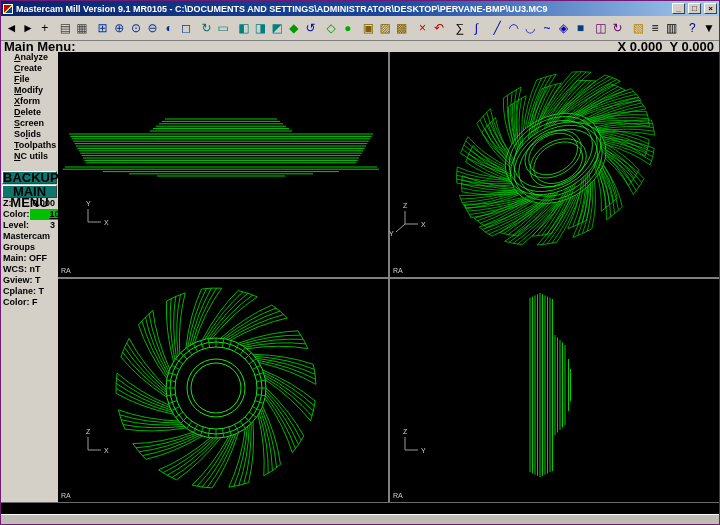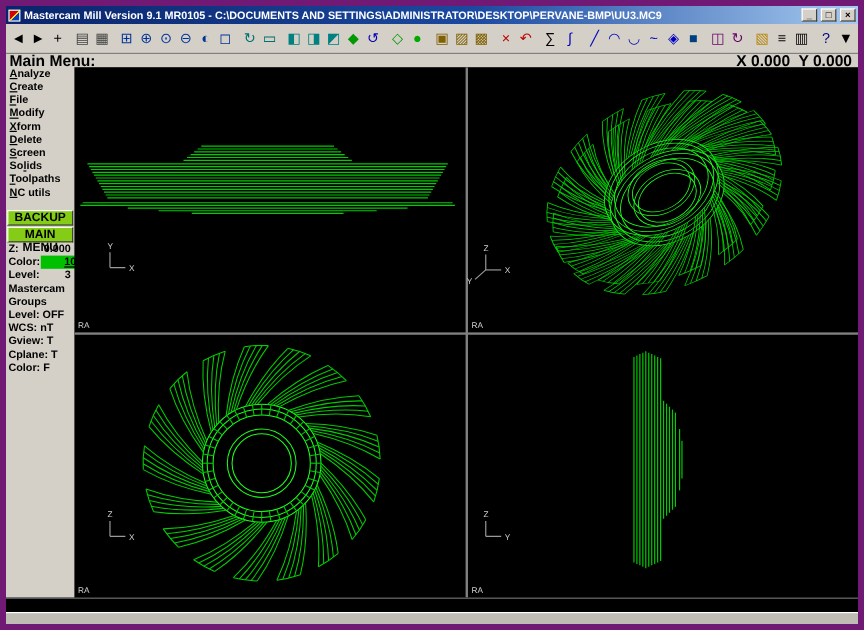--- a/index.html
+++ b/index.html
@@ -1,18 +1,18 @@
 <!DOCTYPE html>
 <html><head>
 <meta charset="utf-8">
 <style>
   * { margin:0; padding:0; box-sizing:border-box; }
   html,body { width:720px; height:525px; overflow:hidden; }
   body { font-family:"Liberation Sans", sans-serif; background:#d4d0c8; }
-  .window { width:720px; height:525px; border:5px solid #701a75; display:flex; flex-direction:column; background:#d4d0c8; }
+  .window { width:720px; height:525px; border:1px solid #701a75; display:flex; flex-direction:column; background:#d4d0c8; }
 
   .titlebar { height:15px; background:linear-gradient(90deg,#0a246a 0%,#1a49a0 55%,#a6caf0 100%);
     color:#fff; display:flex; align-items:center; gap:3px; padding:0 2px; font-size:9px; font-weight:bold; }
   .app-icon { width:10px; height:10px; flex:0 0 auto;
     background:linear-gradient(135deg,#d40000 0%,#d40000 45%,#ffd800 45%,#ffd800 60%,#0040c0 60%); border:1px solid #fff; }
   .title-text { flex:1; white-space:nowrap; overflow:hidden; }
   .win-btn { width:13px; height:11px; background:#d4d0c8; color:#000; border:1px solid;
     border-color:#fff #404040 #404040 #fff; font-size:8px; line-height:9px; text-align:center;
     font-weight:bold; padding:0; font-family:inherit; }
 
@@ -23,23 +23,23 @@
   .tool-btn.grp { margin-left:4px; }
   .tool-btn span { pointer-events:none; }
 
   .subbar { height:11px; display:flex; justify-content:space-between; align-items:center;
     padding:0 3px; font-size:13px; }
   .subbar .menu-hdr { font-weight:bold; }
   .coords { display:flex; gap:7px; font-weight:bold; padding-right:2px; }
 
   .main { flex:1; display:flex; min-height:0; }
   .sidebar { width:57px; background:#d4d0c8; font-size:9px; display:flex; flex-direction:column; }
-  .menu-item { height:11px; line-height:11px; padding-left:3px; font-weight:bold; cursor:default; white-space:nowrap; }
+  .menu-item { height:11px; line-height:11px; padding-left:13px; font-weight:bold; cursor:default; white-space:nowrap; }
   .side-btn { margin:1px 1px 0 1px; height:13px; line-height:11px; text-align:center;
-    font-size:10px; font-weight:bold; background:#84cc16; border:1px solid;
+    font-size:13px; font-weight:bold; background:#0f766e; border:1px solid;
     border-color:#ffffff #404040 #404040 #ffffff; padding:0; font-family:inherit; width:55px; }
   .gap8 { height:8px; }
   .status-row { height:11px; line-height:11px; display:flex; justify-content:space-between;
     padding:0 3px 0 2px; font-weight:bold; white-space:nowrap; cursor:default; }
   .st-value.swatch { padding:0 20px; color:#000;text-decoration:underline; }
 
   .viewports { flex:1; position:relative; background:#000; }
   .viewports svg { position:absolute; inset:0; width:100%; height:100%; display:block; }
   svg text { font-family:"Liberation Sans", sans-serif; }
 
@@ -220,21 +220,21 @@
             <span class="st-label">Level:</span>
             <span class="st-value">3</span>
           </div>
           <div class="status-row">
             <span class="st-label">Mastercam</span>
           </div>
           <div class="status-row">
             <span class="st-label">Groups</span>
           </div>
           <div class="status-row">
-            <span class="st-label">Level: OFF</span>
+            <span class="st-label">Main: OFF</span>
           </div>
           <div class="status-row">
             <span class="st-label">WCS: nT</span>
           </div>
           <div class="status-row">
             <span class="st-label">Gview: T</span>
           </div>
           <div class="status-row">
             <span class="st-label">Cplane: T</span>
           </div>

